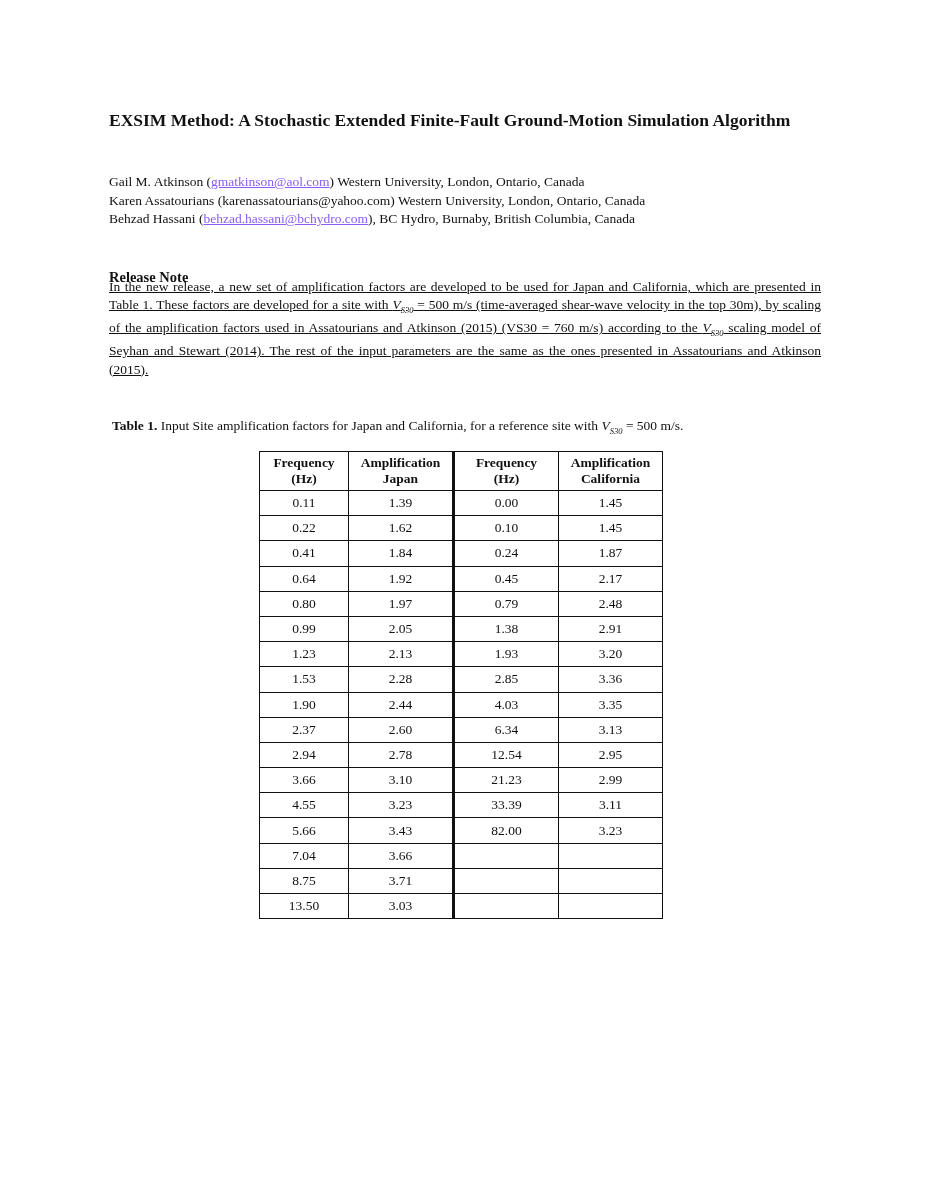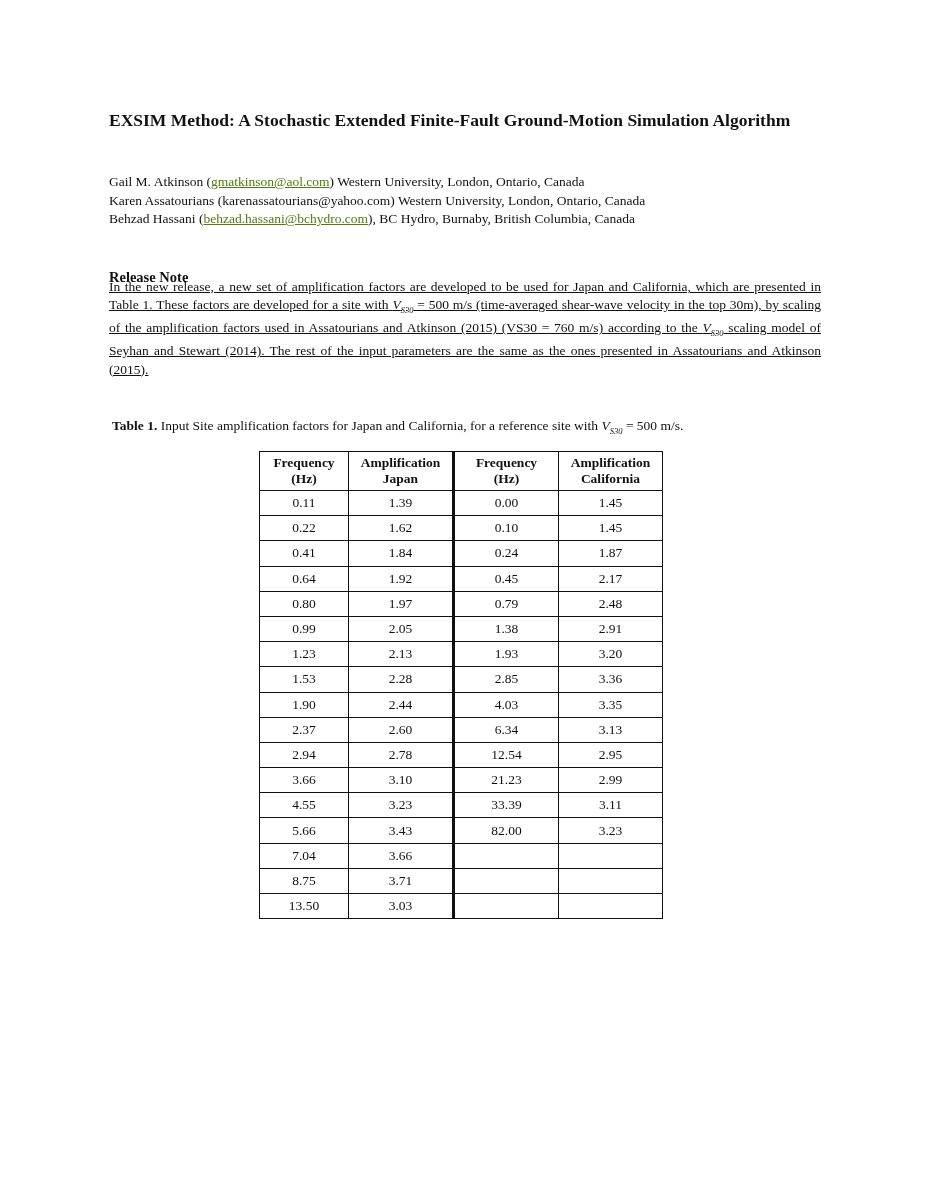--- a/index.html
+++ b/index.html
@@ -1,20 +1,20 @@
 <!DOCTYPE html>
 <html><head>
 <meta charset="utf-8">
 <style>
   html, body { margin: 0; padding: 0; background: #ffffff; }
   body { width: 926px; height: 1198px; position: relative; font-family: "Liberation Serif", serif; color: #111; }
   .page { position: absolute; left: 0; top: 0; width: 926px; height: 1198px; }
   .title { position: absolute; left: 109px; top: 110px; width: 700px; font-size: 17.5px; font-weight: bold; line-height: 21px; }
   .authors { position: absolute; left: 109px; top: 173px; font-size: 13.5px; line-height: 18.5px; }
-  .authors a { color: #4d7c0f; text-decoration: underline; }
+  .authors a { color: #8b5cf6; text-decoration: underline; }
   .rn-head { position: absolute; left: 109px; top: 269px; font-size: 14.5px; font-weight: bold; }
   .rn-body { position: absolute; left: 109px; top: 278px; width: 712px; font-size: 13.5px; line-height: 18.3px; text-align: justify; text-decoration: underline; }
   .caption { position: absolute; left: 112px; top: 418px; font-size: 13.5px; }
   .caption b { font-weight: bold; }
   i.v { font-style: italic; }
   i.v sub { font-size: 8.5px; }
   table.amp { position: absolute; left: 259px; top: 451px; border-collapse: collapse; font-size: 13.5px; border-radius: 14px; }
   table.amp td, table.amp th { border: 1.5px solid #111; text-align: center; padding: 0; height: 24.2px; }
   table.amp th { font-weight: bold; font-size: 13.5px; line-height: 16.5px; height: 38px; vertical-align: middle; }
   table.amp .c1 { width: 88px; }

